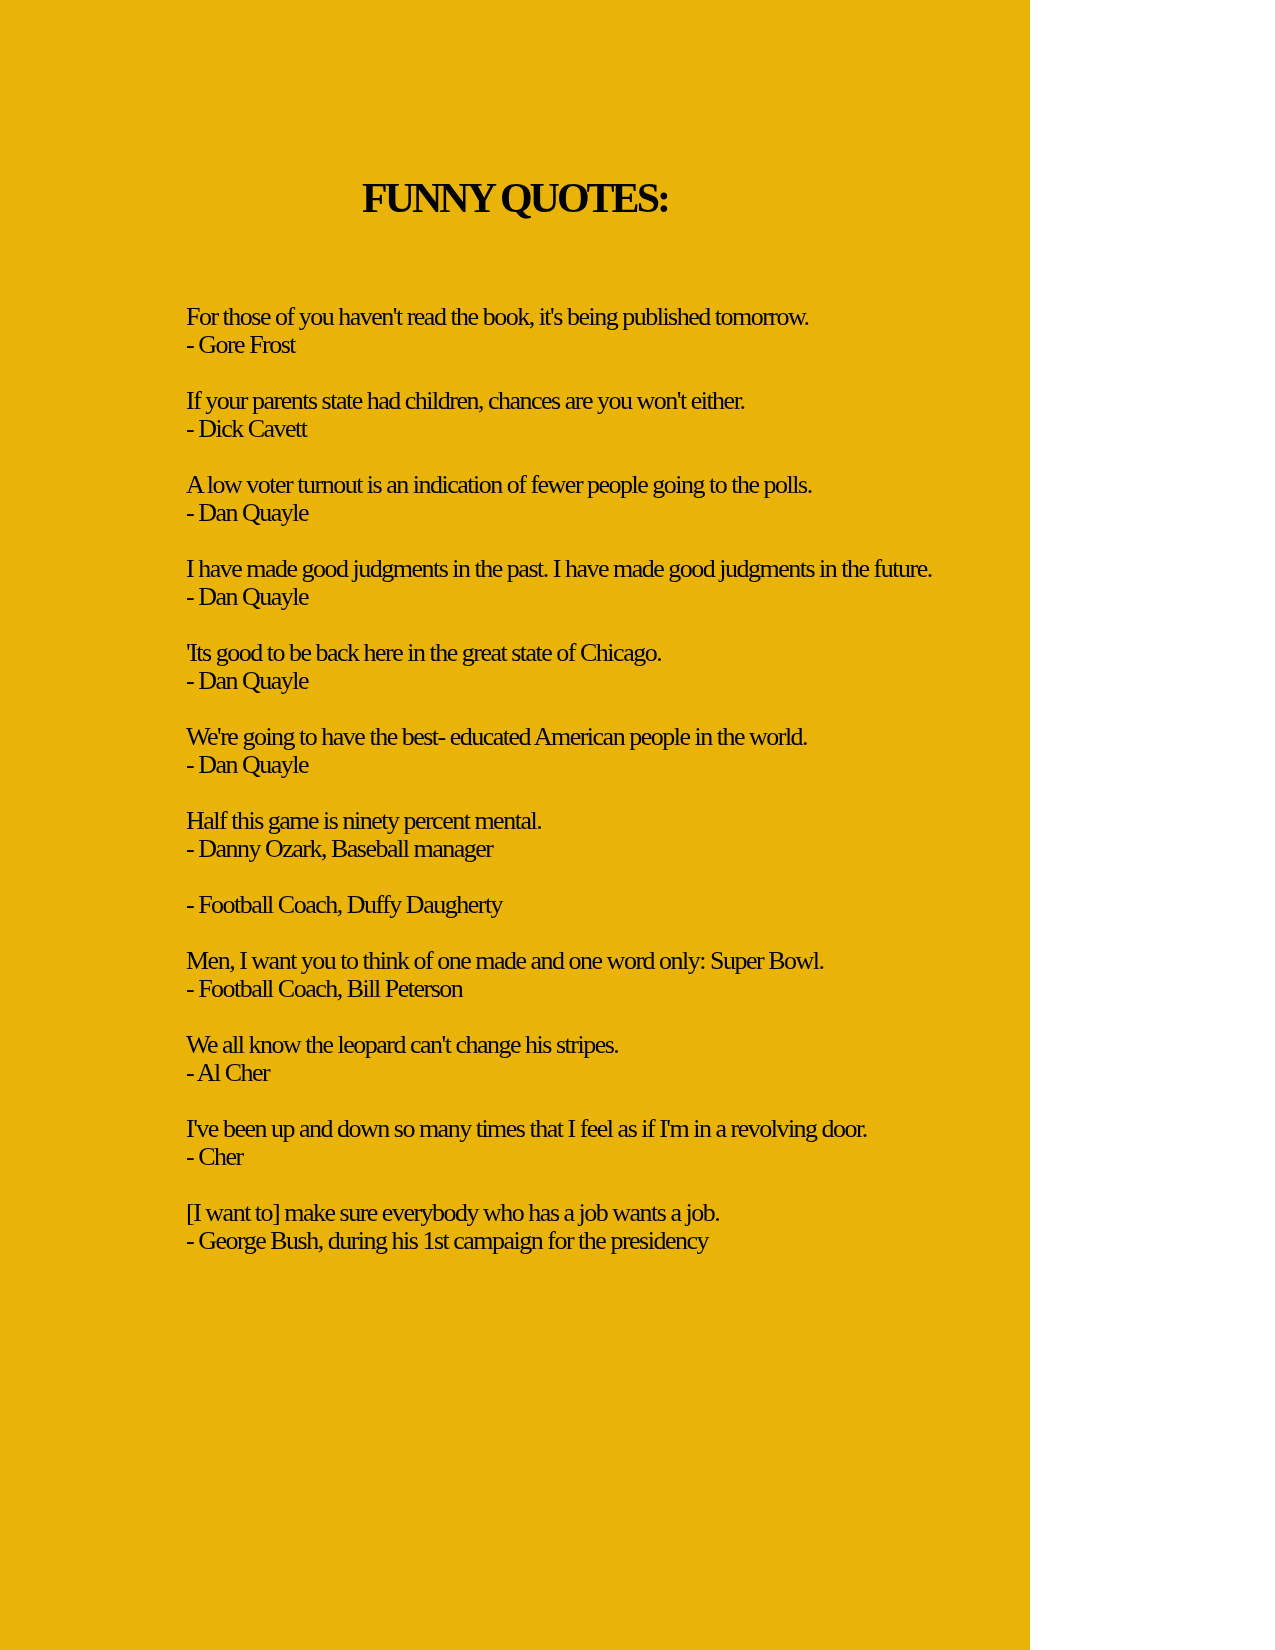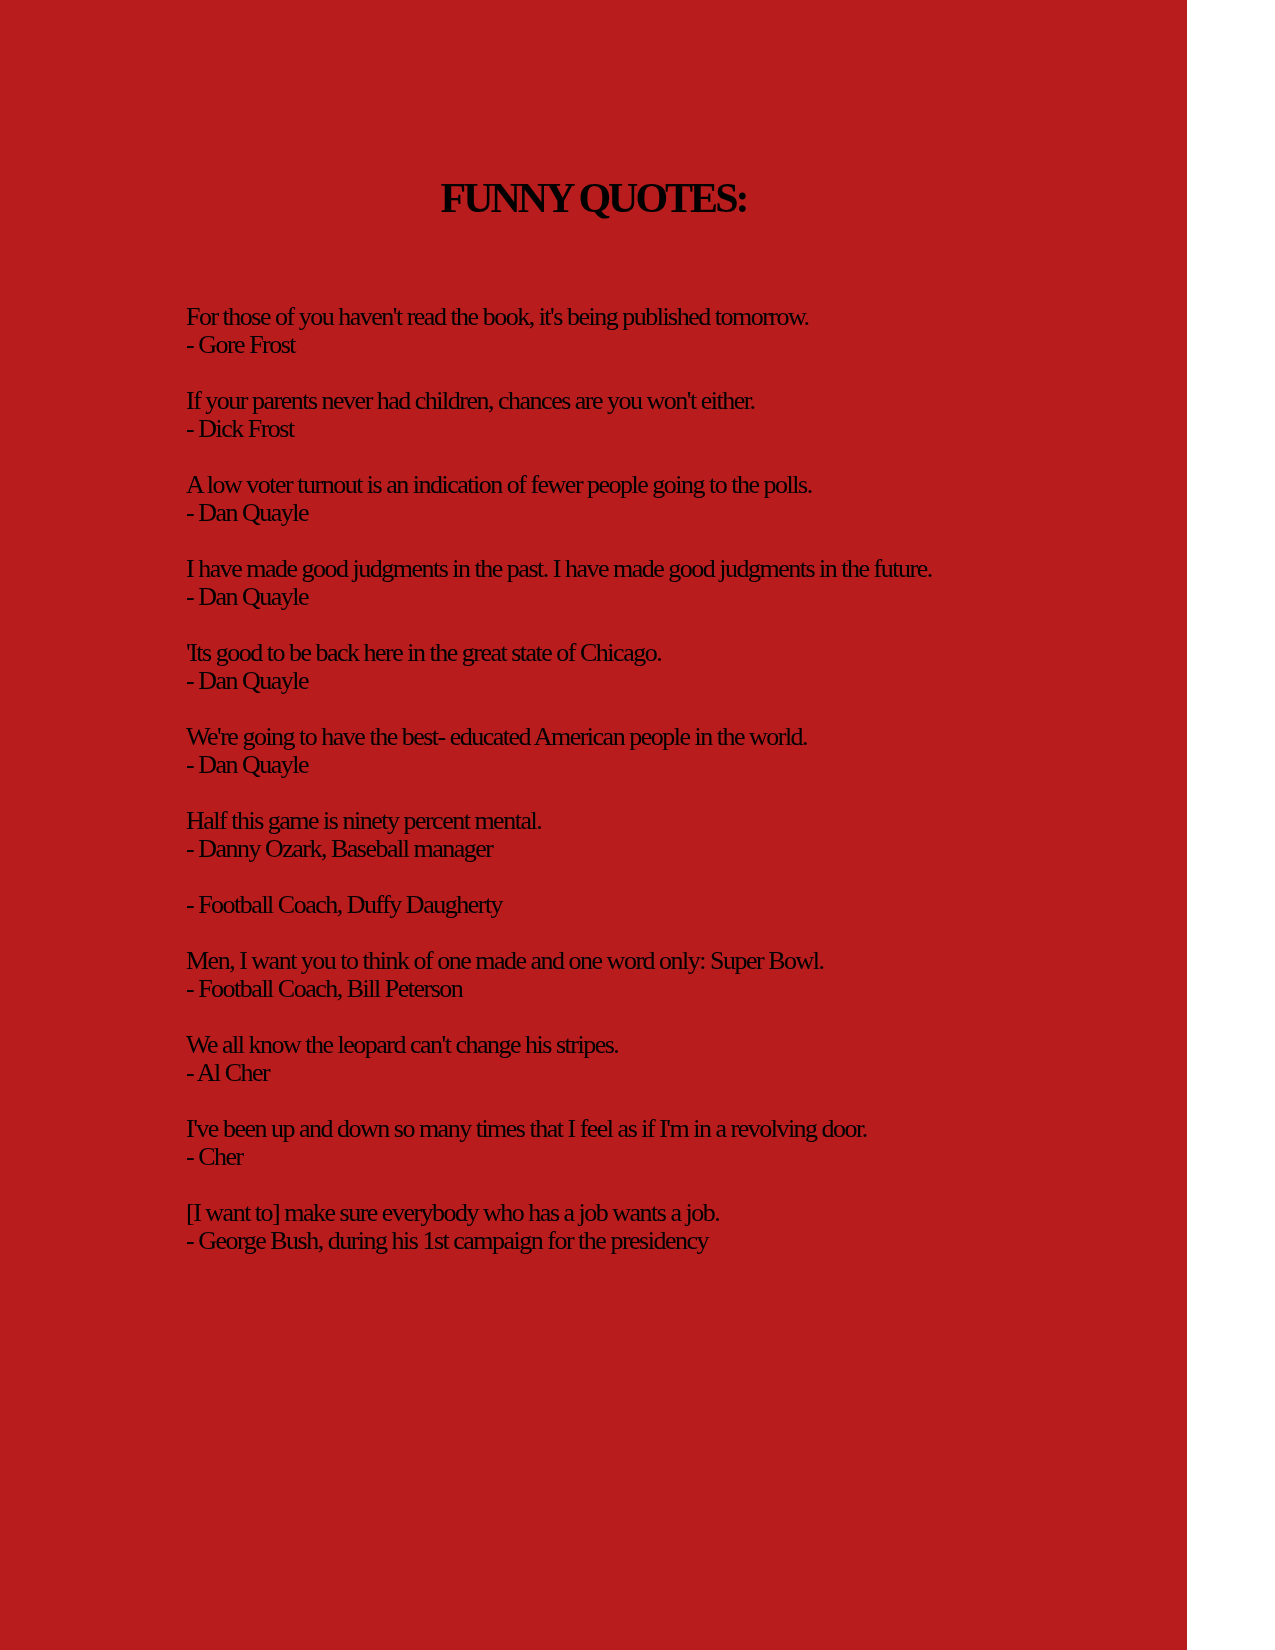--- a/index.html
+++ b/index.html
@@ -2,23 +2,23 @@
 <html><head>
 <meta charset="utf-8">
 <style>
   html, body {
     margin: 0;
     padding: 0;
     background: #ffffff;
   }
   .page {
     position: relative;
-    width: 1187px;
+    width: 1030px;
     height: 1650px;
-    background: #b91c1c;
+    background: #eab308;
     color: #000000;
     font-family: "Liberation Serif", "DejaVu Serif", serif;
     overflow: hidden;
   }
   .doc-title {
     margin: 174px 0 0 0;
     text-align: center;
     font-size: 42px;
     line-height: 48px;
     font-weight: bold;
@@ -47,22 +47,22 @@
   <h1 class="doc-title">FUNNY QUOTES:</h1>
 
   <div class="quotes">
 
     <div class="quote-block">
       <div class="quote-line">For those of you haven't read the book, it's being published tomorrow.</div>
       <div class="attribution-line">- Gore Frost</div>
     </div>
 
     <div class="quote-block">
-      <div class="quote-line">If your parents never had children, chances are you won't either.</div>
-      <div class="attribution-line">- Dick Frost</div>
+      <div class="quote-line">If your parents state had children, chances are you won't either.</div>
+      <div class="attribution-line">- Dick Cavett</div>
     </div>
 
     <div class="quote-block">
       <div class="quote-line">A low voter turnout is an indication of fewer people going to the polls.</div>
       <div class="attribution-line">- Dan Quayle</div>
     </div>
 
     <div class="quote-block">
       <div class="quote-line">I have made good judgments in the past. I have made good judgments in the future.</div>
       <div class="attribution-line">- Dan Quayle</div>

